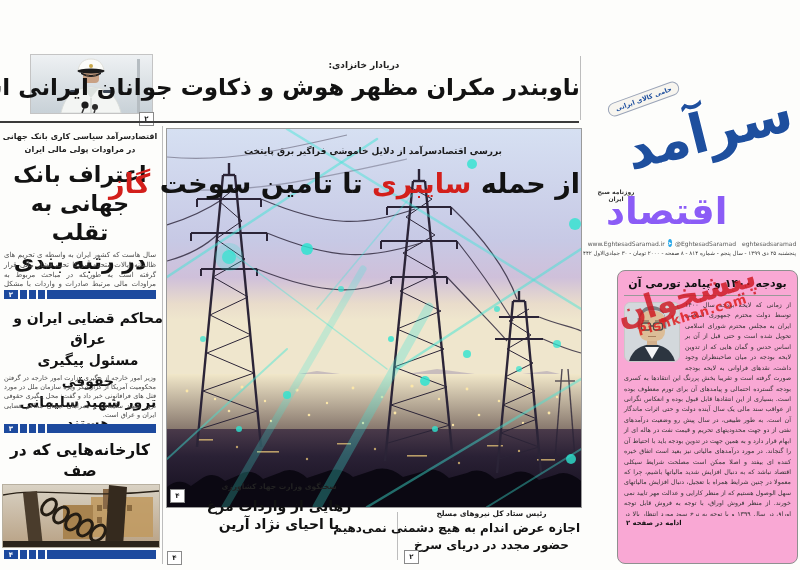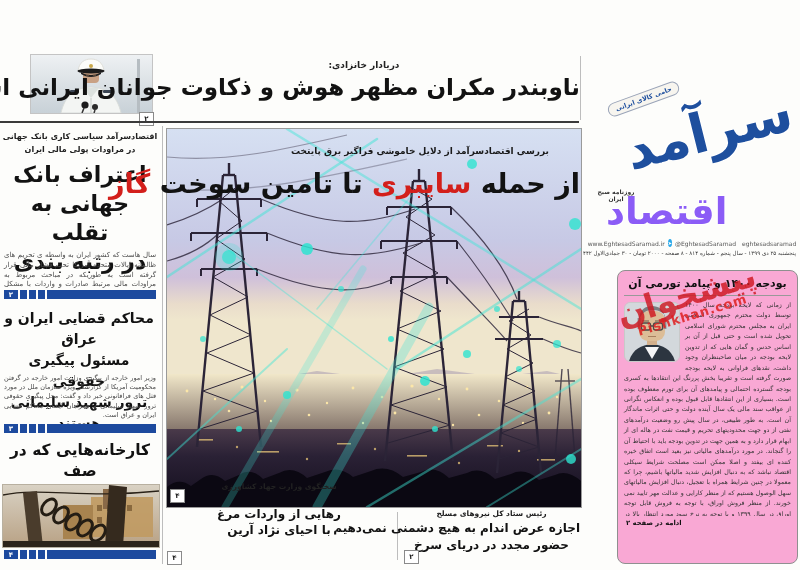--- a/index.html
+++ b/index.html
@@ -271,21 +271,21 @@
         <circle cx="390" cy="215" r="4" opacity="0.75"></circle>
           <circle cx="72" cy="300" r="3" opacity="0.8"></circle>
         <circle cx="174" cy="160" r="3" opacity="0.7"></circle>
           <circle cx="404" cy="330" r="5" opacity="0.8"></circle>
         <circle cx="36" cy="210" r="3" opacity="0.7"></circle>
           <circle cx="268" cy="300" r="3" opacity="0.8"></circle>
         <circle cx="330" cy="180" r="3" opacity="0.7"></circle>
       </g>
     </svg>
   </div>
-  <div class="abs lead-kicker center" style="left:166px;top:146px;width:414px;z-index:5;padding-left:47px;">بررسی اقتصادسرآمد از دلایل خاموشی فراگیر برق پایتخت</div>
+  <div class="abs lead-kicker center" style="left:166px;top:146px;width:414px;z-index:5;">بررسی اقتصادسرآمد از دلایل خاموشی فراگیر برق پایتخت</div>
   <div class="abs lead-hl center" style="left:166px;top:168px;width:414px;z-index:5;">
     <span>از حمله </span><span class="red">سایبری</span><span> تا تامین سوخت </span><span class="red">گاز</span>
   </div>
   <div class="abs pgbox" style="left:170px;top:489px;z-index:6;">
     <span>۴</span>
   </div>
 
   <div class="abs rule-v" style="left:162px;top:126px;height:438px;"></div>
 
   <div class="abs kicker center" style="left:2px;top:131px;width:156px;font-size:8px;line-height:1.6;text-align:center;">
@@ -299,21 +299,21 @@
   </div>
   <div class="abs body-txt" style="left:4px;top:251px;width:152px;font-size:7px;line-height:1.4;">سال هاست که کشور ایران به واسطه ی تحریم های ظالمانه ایالات متحده آمریکا تحت فشار مالی قرار گرفته است به طوریکه در مباحث مربوط به مراودات مالی مرتبط صادرات و واردات با مشکل جدی روبرو شده است.</div>
   <div class="abs pagebar" style="left:4px;top:290px;width:152px;">
     <div class="num">۲</div>
     <div class="seg"></div>
     <div class="seg"></div>
     <div class="seg"></div>
     <div class="long"></div>
   </div>
 
-  <div class="abs hl center" style="left:1px;top:308px;width:156px;font-size:14px;line-height:1.5;">
+  <div class="abs hl center" style="left:10px;top:308px;width:156px;font-size:14px;line-height:1.5;">
     <div>محاکم قضایی ایران و عراق</div>
     <div>مسئول پیگیری حقوقی</div>
     <div>ترور شهید سلیمانی هستند</div>
   </div>
   <div class="abs body-txt" style="left:4px;top:374px;width:152px;font-size:6.5px;line-height:1.42;">وزیر امور خارجه از پیگیری وزارت امور خارجه در گرفتن محکومیت آمریکا از گزارشگر ویژه سازمان ملل در مورد قتل های فراقانونی خبر داد و گفت: محل پیگیری حقوقی ترور شهید سلیمانی و همراهان ایشان محاکم قضایی ایران و عراق است.</div>
   <div class="abs pagebar" style="left:4px;top:424px;width:152px;">
     <div class="num">۳</div>
     <div class="seg"></div>
     <div class="seg"></div>
     <div class="seg"></div>
@@ -362,21 +362,21 @@
     <div class="seg"></div>
     <div class="seg"></div>
     <div class="seg"></div>
     <div class="long"></div>
   </div>
 
   <div class="abs rule-v" style="left:397px;top:512px;height:48px;"></div>
 
   <div class="abs" style="left:166px;top:482px;width:226px;">
     <div class="kicker center" style="font-size:7.5px;">سخنگوی وزارت جهاد کشاورزی</div>
-    <div class="hl center" style="font-size:12px;line-height:1.3;margin-top:16px;">
+    <div class="hl center" style="font-size:14px;line-height:1.3;margin-top:6px;">
       <div>رهایی از واردات مرغ</div>
       <div>با احیای نژاد آرین</div>
     </div>
   </div>
   <div class="abs pgbox" style="left:167px;top:551px;">
     <span>۴</span>
   </div>
 
   <div class="abs" style="left:403px;top:509px;width:177px;">
     <div class="kicker center" style="font-size:7.5px;">رئیس ستاد کل نیروهای مسلح</div>

